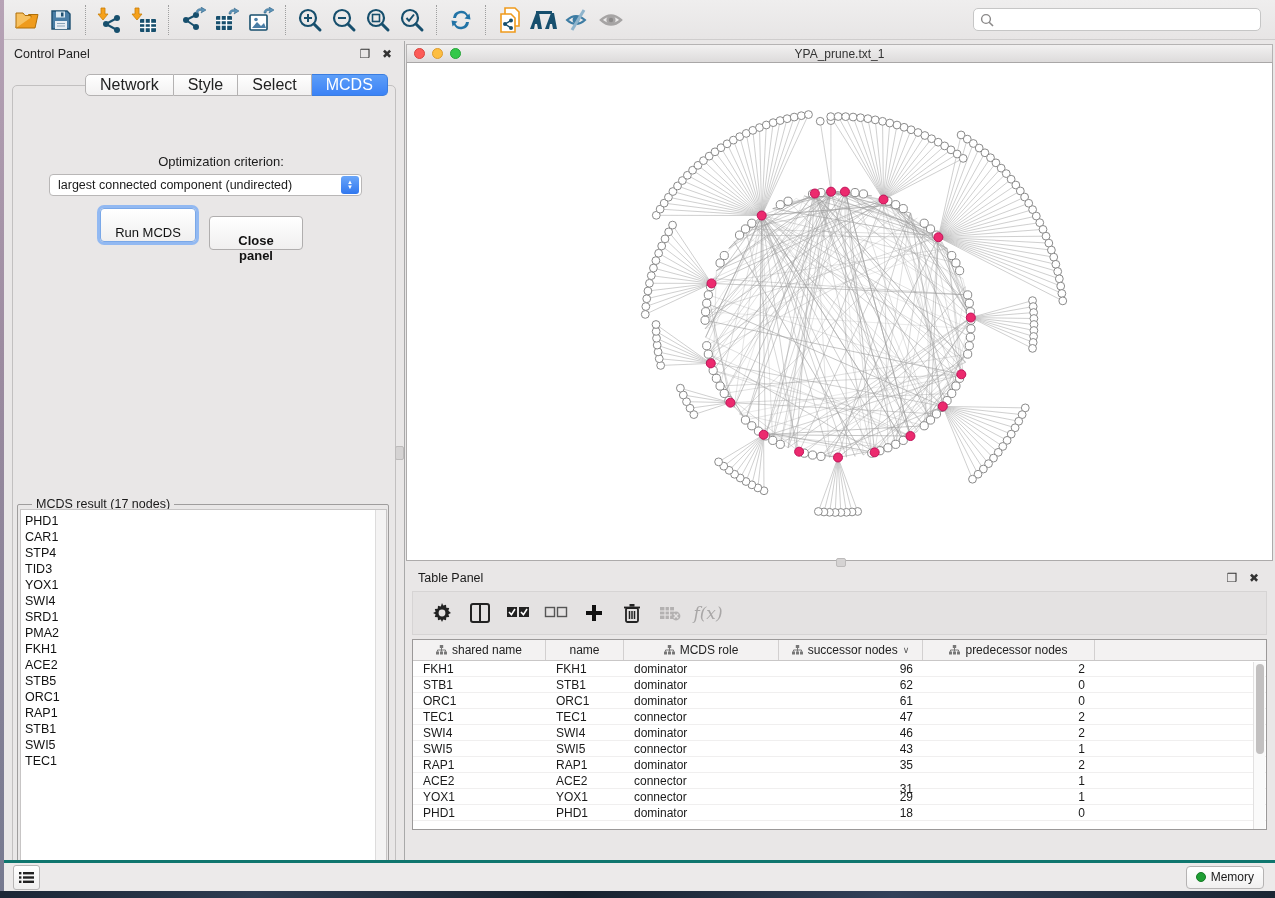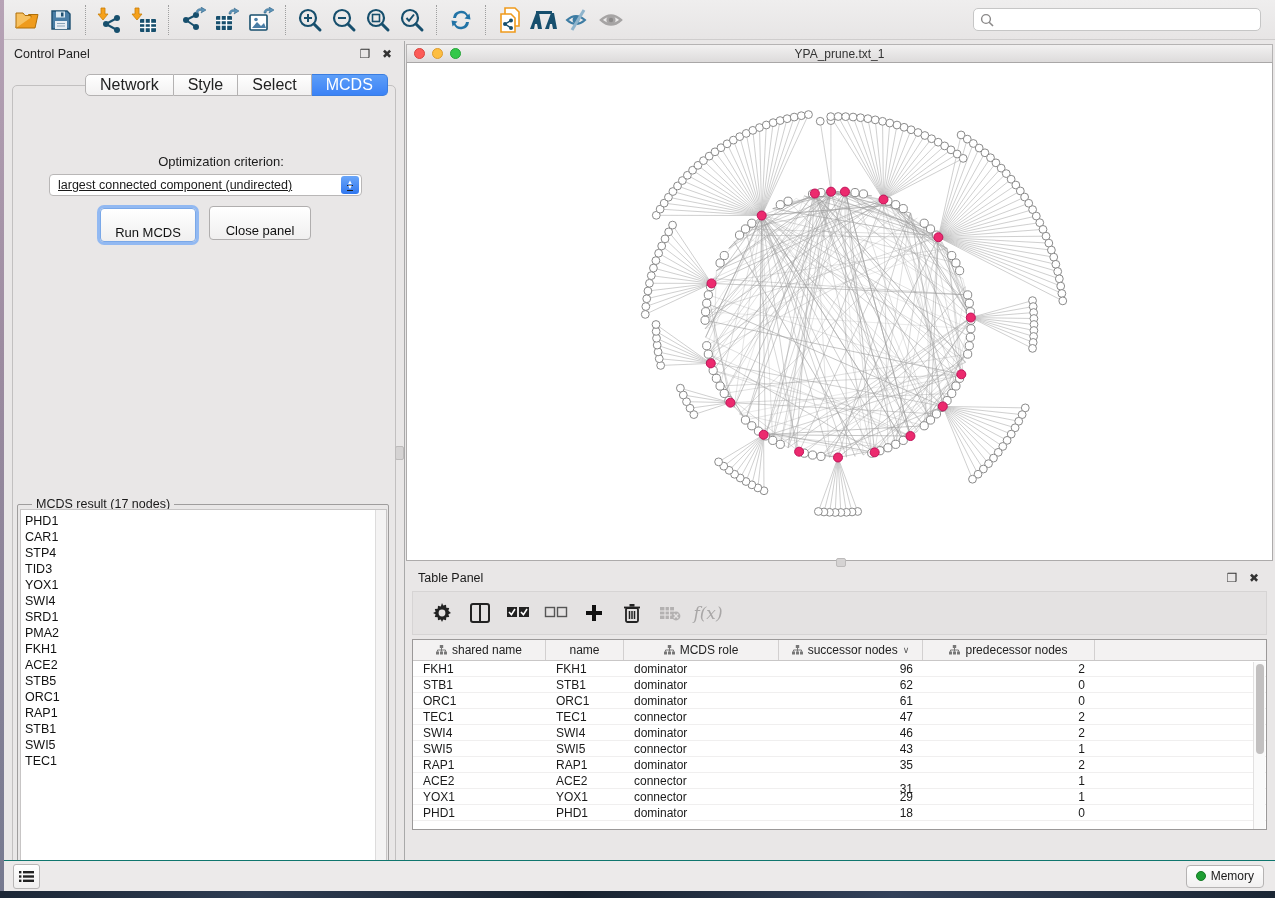--- a/index.html
+++ b/index.html
@@ -22,26 +22,26 @@
   #cp-title{font-size:12.5px;color:#222;}
   .panel-ctl{margin-left:8px;font-size:12px;color:#333;width:14px;text-align:center;cursor:pointer;}
   .panel-ctls{margin-left:auto;display:flex;}
   #cp-tabpanel{position:absolute;left:8px;top:44px;width:384px;height:804px;border:1px solid #c2c0c0;border-radius:5px;background:#e9e7e7;}
   #cp-tabs{position:absolute;left:72px;top:-12px;display:flex;}
   .seg{height:22px;padding:0 14px;background:linear-gradient(#ffffff,#f2f1f1);border:1px solid #b4b2b2;border-left:none;font-size:16px;display:flex;align-items:center;color:#222;cursor:pointer;}
   .seg:first-child{border-left:1px solid #b4b2b2;border-radius:5px 0 0 5px;}
   .seg:last-child{border-radius:0 5px 5px 0;}
   .seg.sel{background:linear-gradient(#5d9ef8,#3b82f6);color:#fff;border-color:#3a7de0;}
   #opt-label{position:absolute;left:17px;top:68px;width:100%;text-align:center;font-size:13px;}
-  #opt-select{position:absolute;left:36px;top:88px;width:313px;height:22px;background:#fff;border:1px solid #b9b7b7;border-radius:4px;display:flex;align-items:center;cursor:pointer;text-decoration:underline;}
+  #opt-select{position:absolute;left:36px;top:88px;width:313px;height:22px;background:#fff;border:1px solid #b9b7b7;border-radius:4px;display:flex;align-items:center;cursor:pointer;}
   #opt-select .val{flex:1;padding:0 8px;font-size:12.5px;white-space:nowrap;}
   #opt-select .stepper{width:18px;height:18px;margin-right:2px;border-radius:3px;background:linear-gradient(#6aa6f9,#3077ef);display:flex;flex-direction:column;align-items:center;justify-content:center;color:#fff;font-size:6px;line-height:5px;}
   .pbtn{position:absolute;height:22px;background:linear-gradient(#ffffff,#f0efef);border:1px solid #b0aeae;border-radius:4px;font-size:13px;padding:16px 12px;cursor:pointer;color:#111;}
   #run-btn{left:87px;top:122px;width:96px;box-shadow:0 0 0 3px rgba(100,160,248,.65);border-color:#7aa8e8;}
-  #close-btn{left:196px;top:120px;width:102px;}
+  #close-btn{left:196px;top:130px;width:94px;font-weight:bold;}
   #mcds-group{position:absolute;left:4px;top:418px;width:372px;height:372px;border:1px solid #9f9d9d;border-radius:2px;}
   #mcds-group-title{position:absolute;left:14px;top:-8px;background:#e9e7e7;padding:0 4px;font-size:12.5px;}
   #mcds-list{position:absolute;left:2px;top:4px;width:367px;height:364px;background:#fff;border:1px solid #c7c5c5;overflow:hidden;}
   #mcds-items{list-style:none;padding:3px 0 0 4px;font-size:12.5px;line-height:16px;color:#111;}
   #mcds-scroll{position:absolute;right:0;top:0;width:11px;height:100%;background:#f4f3f3;border-left:1px solid #dddcdc;}
   
   #net-window{left:406px;top:44px;width:867px;height:517px;}
   #net-titlebar{position:absolute;left:0;top:0;width:100%;height:19px;background:linear-gradient(#f2f1f1,#dddbdb);border:1px solid #b5b3b3;border-bottom:1px solid #a9a7a7;display:flex;align-items:center;}
   .light{width:11px;height:11px;border-radius:50%;margin-left:7px;}
   #net-title{position:absolute;left:0;right:0;text-align:center;font-size:12px;color:#333;}
@@ -60,21 +60,21 @@
   #tbl-head{display:flex;height:21px;background:#f3f2f2;border-bottom:1px solid #c9c7c7;}
   .th{display:flex;align-items:center;justify-content:center;gap:5px;font-size:12px;color:#222;border-right:1px solid #d2d0d0;flex:0 0 auto;}
   .th .sort{font-size:9px;color:#555;}
   .tbl-row{display:flex;height:16px;align-items:center;font-size:12px;border-bottom:1px solid #f0efef;}
   .td{flex:0 0 auto;padding:0 10px;white-space:nowrap;overflow:hidden;}
   .td.num{text-align:right;}
   #tbl-scroll{position:absolute;right:1px;top:22px;width:12px;height:168px;background:#fafafa;border-left:1px solid #e2e1e1;}
   #tbl-thumb{position:absolute;left:1.5px;top:2px;width:8px;height:90px;background:#c2c0c0;border-radius:4px;}
   #tp-tabs{position:absolute;left:0;top:267px;width:100%;display:flex;justify-content:center;}
   
-  #status-bar{left:4px;top:860px;width:1271px;height:31px;background:#eceaea;border-top:1px solid #0f766e;display:flex;align-items:center;}
+  #status-bar{left:4px;top:860px;width:1271px;height:31px;background:#eceaea;border-top:3px solid #0f766e;display:flex;align-items:center;}
   #list-btn{width:27px;height:25px;margin-left:9px;background:linear-gradient(#fff,#f0efef);border:1px solid #b8b6b6;border-radius:3px;display:flex;align-items:center;justify-content:center;}
   #memory-btn{margin-left:auto;margin-right:11px;height:23px;background:linear-gradient(#fff,#f1f0f0);border:1px solid #b5b3b3;border-radius:4px;display:flex;align-items:center;gap:5px;padding:0 9px;font-size:12px;}
   #memory-dot{width:10px;height:10px;border-radius:50%;background:#1e9e33;border:1px solid #157a26;}
 </style>
 </head>
 <body>
 
 <div class="abs" id="desktop-left"></div>
 <div class="abs" id="desktop-bottom"></div>
 

